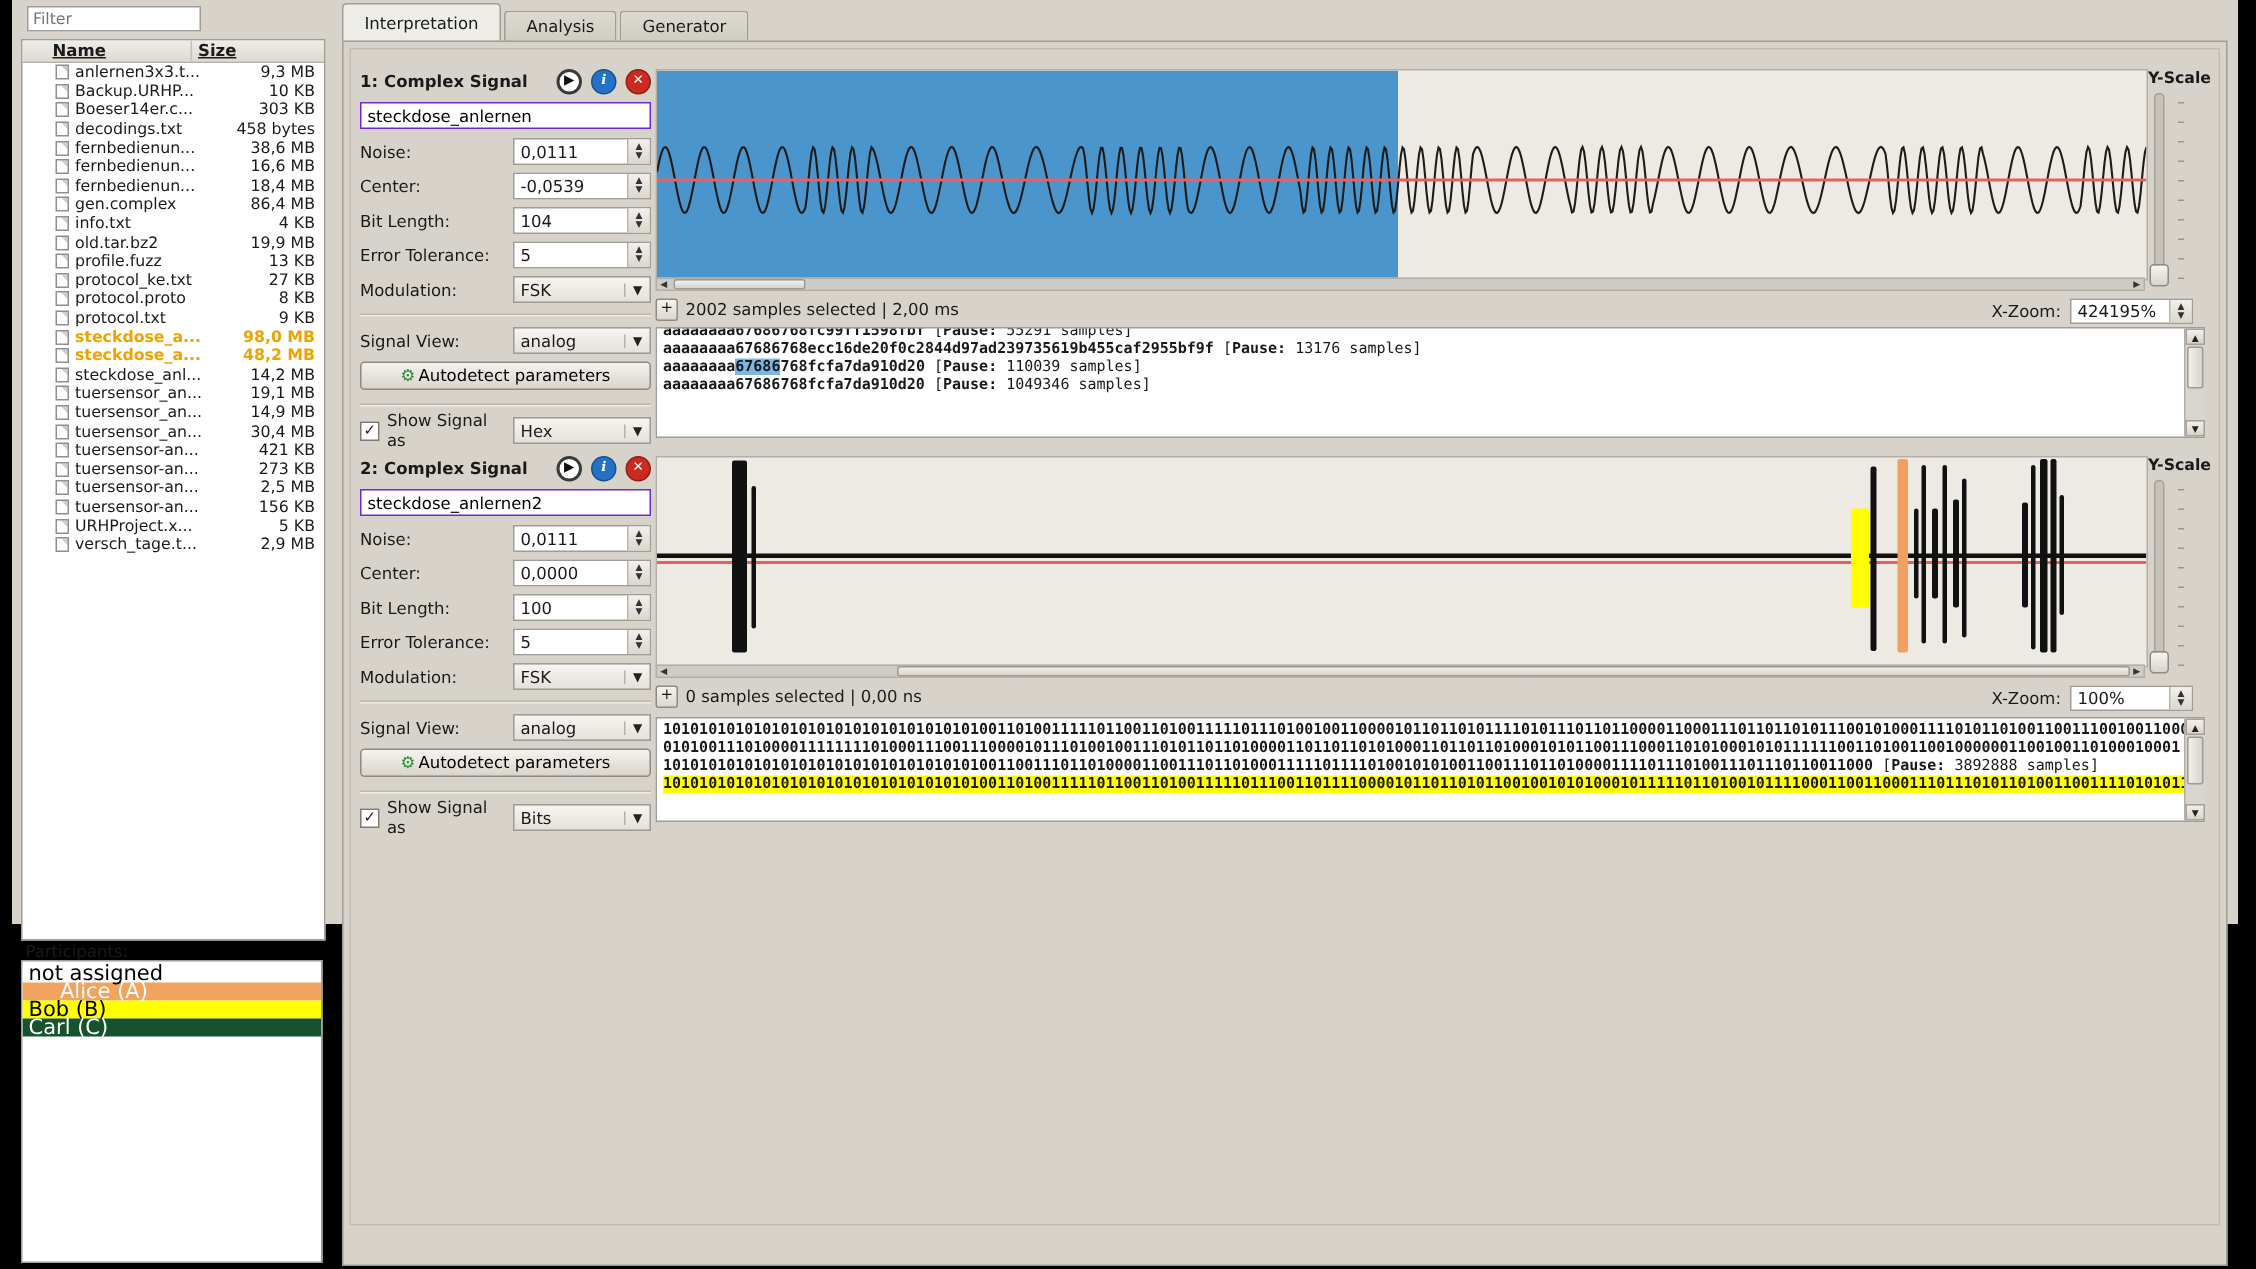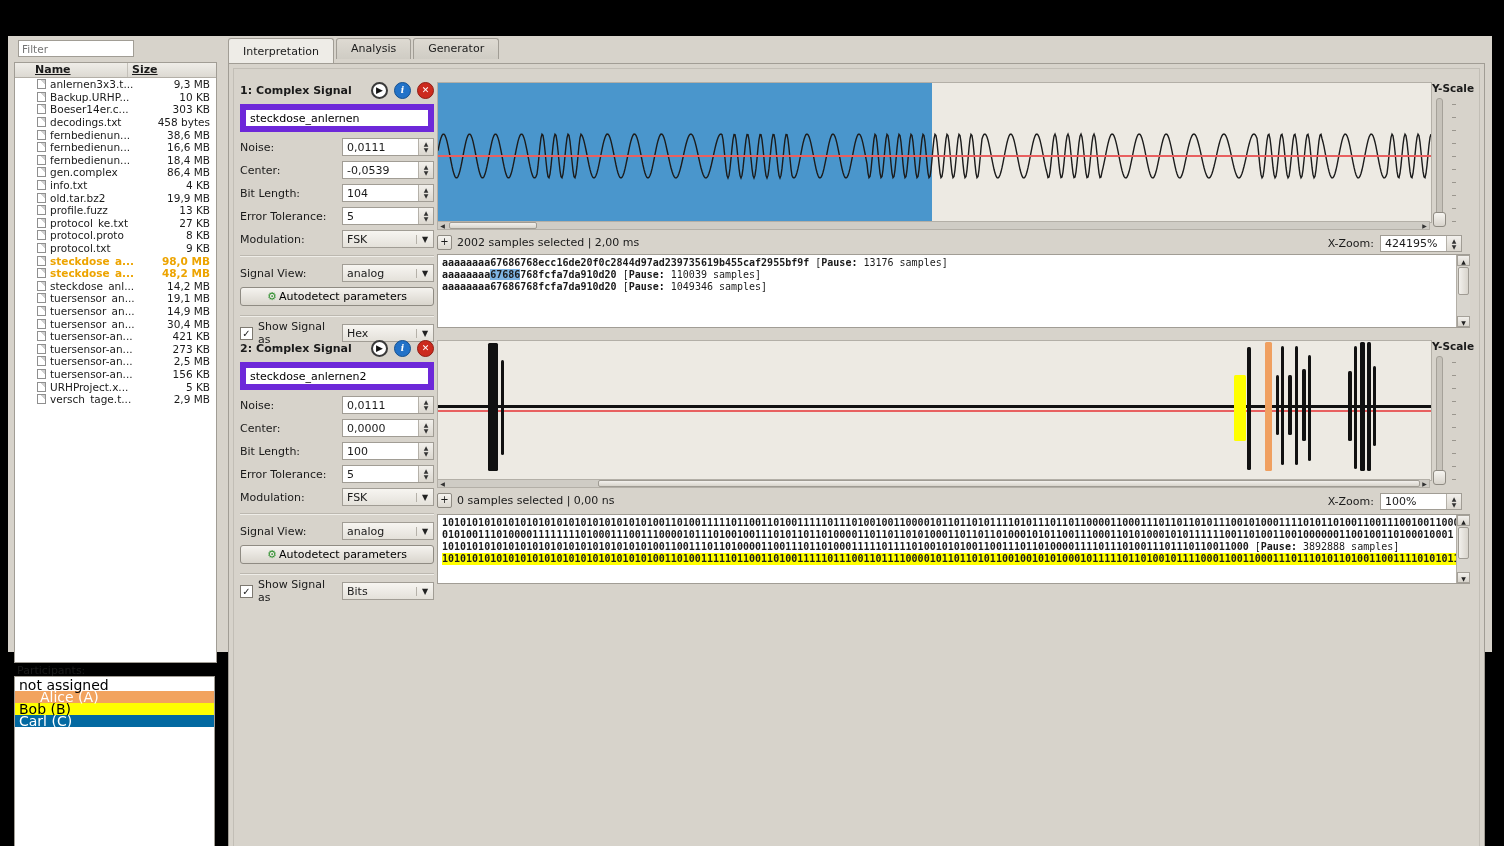--- a/index.html
+++ b/index.html
@@ -1,58 +1,58 @@
 <!DOCTYPE html>
 <html><head>
 <meta charset="utf-8">
 <style>
   html,body{margin:0;padding:0;background:#000;}
   body{width:1504px;height:846px;position:relative;overflow:hidden;
        font-family:"DejaVu Sans","Liberation Sans",sans-serif;font-size:11px;color:#1a1a1a;}
-  #app{position:absolute;left:8px;top:0;width:1484px;height:616px;background:#d7d3cb;margin-top:36px;}
+  #app{position:absolute;left:8px;top:0;width:1484px;height:616px;background:#d7d3cb;}
 
   
   #filter-input{position:absolute;left:10px;top:4px;width:108px;height:15px;border:1px solid #a19d95;
     background:#fff;font:10.5px "DejaVu Sans",sans-serif;color:#8a867e;padding:0 3px;}
   #file-table{position:absolute;left:6px;top:26px;width:201px;height:599px;background:#fff;border:1px solid #a19d95;overflow:hidden;}
   .ft-header{height:14px;background:linear-gradient(#efede8,#dcd9d2);border-bottom:1px solid #b3afa7;display:flex;font-weight:bold;text-decoration:underline;}
   .ft-header .c1{width:113px;padding-left:20px;border-right:1px solid #c4c1ba;box-sizing:border-box;}
   .ft-header .c2{flex:1;padding-left:4px;}
   .ft-row{height:12.6px;display:flex;align-items:center;font-size:10.5px;white-space:nowrap;}
   .ft-row .icon{width:9px;height:10px;margin-left:22px;margin-right:4px;flex:none;background:
      linear-gradient(225deg,#cfcfcf 0 3px,#fff 3px);border:1px solid #8f8f8f;box-sizing:border-box;}
   .ft-row .fname{width:84px;overflow:hidden;}
   .ft-row .fsize{flex:1;text-align:right;padding-right:6px;}
   .ft-row.hl{color:#eda400;font-weight:bold;}
 
   #participants-label{position:absolute;left:9px;top:628px;}
   #participants-list{position:absolute;left:6px;top:640px;width:201px;height:202px;background:#fff;border:1px solid #a19d95;overflow:hidden;padding-top:2px;box-sizing:border-box;}
   .p-row{height:12px;line-height:12px;padding-left:4px;font-size:14px;}
 
   
-  #tabbar{position:absolute;left:220px;top:2px;height:26px;display:flex;align-items:flex-start;}
+  #tabbar{position:absolute;left:220px;top:2px;height:26px;display:flex;align-items:flex-end;}
   .tab{border:1px solid #a19d95;border-bottom:none;padding:0 14px;height:20px;line-height:20px;
        background:linear-gradient(#dedad2,#cfccc4);margin-right:2px;border-radius:3px 3px 0 0;}
   .tab.active{background:#eeece7;height:25px;line-height:25px;font-weight:normal;}
 
   
   #content-frame{position:absolute;left:220px;top:27px;width:1255px;height:815px;border:1px solid #a19d95;background:#d7d3cb;}
   #inner-panel{position:absolute;left:225px;top:32px;width:1245px;height:783px;border:1px solid #c2beb6;background:#d7d3cb;}
 
   
   .sig-controls{position:absolute;left:232px;width:194px;display:flex;flex-direction:column;}
   .sig-header{display:flex;align-items:center;height:20px;margin-bottom:4px;}
   .sig-id{font-weight:bold;margin-right:4px;}
   .sig-type{font-weight:bold;flex:1;}
   .btn-round{width:17px;height:17px;border-radius:50%;margin-left:6px;display:flex;align-items:center;justify-content:center;
     font-size:9px;box-sizing:border-box;cursor:pointer;}
   .btn-round.play{border:2px solid #3a3a3a;background:#fff;color:#111;}
   .btn-round.info{background:#2272c8;color:#fff;border:1px solid #15508f;font-weight:bold;font-family:"DejaVu Serif",serif;font-style:italic;}
   .btn-round.close{background:#cc2a1e;color:#fff;border:1px solid #8f1d14;font-weight:bold;}
-  .name-field{height:16px;border:6px solid #6d28d9;background:#fff;font:11px "DejaVu Sans",sans-serif;padding:0 4px;margin-bottom:6px;}
+  .name-field{height:16px;border:1px solid #6d28d9;background:#fff;font:11px "DejaVu Sans",sans-serif;padding:0 4px;margin-bottom:6px;}
   .frow{display:flex;align-items:center;height:18px;margin-bottom:5px;}
   .flabel{flex:1;}
   .spin,.combo{width:92px;height:18px;border:1px solid #a19d95;background:#fff;display:flex;align-items:center;box-sizing:border-box;flex:none;}
   .spinval,.comboval{flex:1;padding-left:4px;overflow:hidden;white-space:nowrap;}
   .spinarrows{width:14px;height:100%;border-left:1px solid #b5b1a9;background:linear-gradient(#f2f0ec,#dbd7cf);
     display:flex;flex-direction:column;align-items:center;justify-content:center;font-size:6px;line-height:6px;color:#333;}
   .combo{background:linear-gradient(#f7f5f1,#e4e1da);}
   .combo-arrow{width:16px;text-align:center;border-left:1px solid #b5b1a9;font-size:8px;color:#222;}
   .sep{border-top:1px solid #bcb8b0;border-bottom:1px solid #efede8;margin:2px 0 7px 0;}
   .autodetect{height:19px;border:1px solid #8f8b83;border-radius:3px;background:linear-gradient(#f5f3ef,#d9d5cd);
@@ -236,21 +236,21 @@
           <span class="fname">versch_tage.t...</span>
           <span class="fsize">2,9 MB</span>
         </div>
       </div>
   </div>
   <div id="participants-label">Participants:</div>
   <div id="participants-list">
       <div class="p-row" style="background: rgb(255, 255, 255); color: rgb(0, 0, 0);">not assigned</div>
       <div class="p-row" style="background: rgb(242, 163, 94); color: rgb(255, 255, 255); padding-left: 25px;">Alice (A)</div>
       <div class="p-row" style="background: rgb(255, 255, 0); color: rgb(0, 0, 0);">Bob (B)</div>
-      <div class="p-row" style="background: #0369a1; color: rgb(255, 255, 255);">Carl (C)</div>
+      <div class="p-row" style="background: #14532d; color: rgb(255, 255, 255);">Carl (C)</div>
     </div>
 
   <div id="tabbar">
       <div class="tab active">Interpretation</div>
       <div class="tab">Analysis</div>
       <div class="tab">Generator</div>
     </div>
   <div id="content-frame"></div>
   <div id="inner-panel"></div>
 
@@ -364,20 +364,21 @@
   <span class="xzoom-label" style="left:1306px;top:201px">X-Zoom:</span>
   <span class="spin xzoom-spin" style="left:1372px;top:199px">
     <span class="spinval">424195%</span>
       <span class="spinarrows">
         <span>▲</span>
         <span>▼</span>
       </span>
     </span>
 
   <div class="databox" id="hexbox" style="top:218px;height:74px">
+      <div class="dline clipped"><span class="dtxt">aaaaaaaa67686768fc99ff1598fbf</span><span> [<b>Pause:</b> 55291 samples]</span></div>
       <div class="dline"><span class="dtxt">aaaaaaaa67686768ecc16de20f0c2844d97ad239735619b455caf2955bf9f</span><span> [<b>Pause:</b> 13176 samples]</span></div>
       <div class="dline"><span class="dtxt">aaaaaaaa<span class="selhl">67686</span>768fcfa7da910d20</span><span> [<b>Pause:</b> 110039 samples]</span></div>
       <div class="dline"><span class="dtxt">aaaaaaaa67686768fcfa7da910d20</span><span> [<b>Pause:</b> 1049346 samples]</span></div>
     </div>
   <div class="vscroll" style="left:1448px;top:219px;height:72px">
     <span class="vs-arrow" style="top:0">▲</span>
     <span class="vs-arrow" style="bottom:0">▼</span>
     <span class="vs-thumb" style="top:12px;height:28px"></span>
   </div>
 

